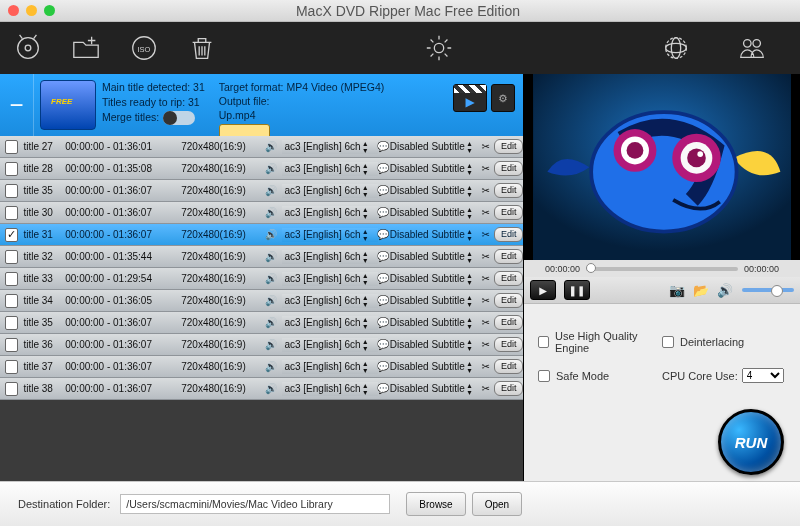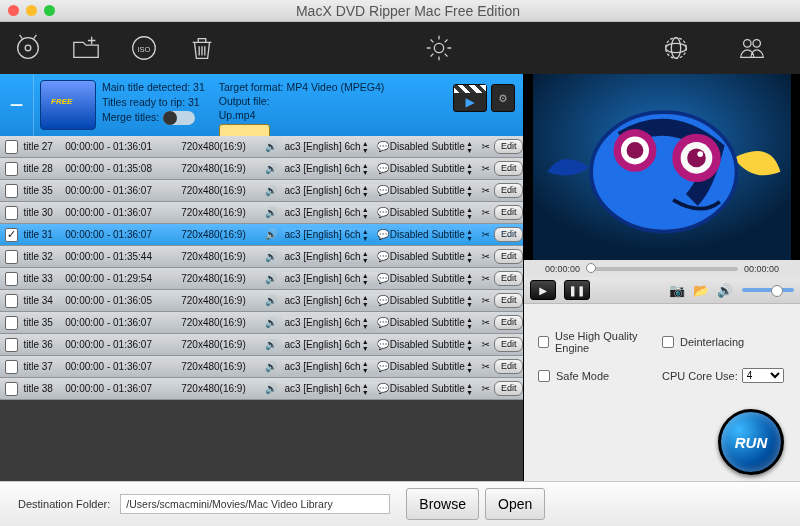--- a/index.html
+++ b/index.html
@@ -68,21 +68,21 @@
   .opts{padding:26px 14px;font-size:11px;color:#333;display:grid;grid-template-columns:1fr 1fr;row-gap:14px;align-items:center;}
   .opt{display:flex;align-items:center;gap:6px;}
   .opt .cb{width:12px;height:12px;border:1px solid #777;background:#fff;border-radius:2px;}
   .cores{display:flex;align-items:center;gap:4px;}
   .cores select{font-size:10px;width:42px;}
   .runwrap{flex:1;display:flex;align-items:flex-end;justify-content:flex-end;padding:0 16px 6px 0;}
   .run{width:66px;height:66px;border-radius:50%;background:radial-gradient(circle at 30% 30%,#3ab8ff,#0051a3 60%,#022c5e);border:3px solid #000;box-shadow:0 2px 4px rgba(0,0,0,.5), inset 0 0 10px rgba(255,255,255,.4);display:flex;align-items:center;justify-content:center;color:#fff;font-weight:bold;font-style:italic;font-size:15px;cursor:pointer;}
 
   .footer{height:45px;background:linear-gradient(#fdfdfd,#e9e9e9);border-top:1px solid #c8c8c8;display:flex;align-items:center;padding:0 18px;font-size:11px;color:#333;}
   .footer .path{flex:0 0 270px;height:20px;border:1px solid #bcbcbc;background:#fff;padding:0 5px;font-size:10.5px;line-height:18px;margin:0 10px;overflow:hidden;}
-  .footer button{height:32px;font-size:14px;padding:0 12px;margin-left:6px;background:linear-gradient(#fafafa,#ddd);border:1px solid #aaa;border-radius:3px;cursor:pointer;}
+  .footer button{height:24px;font-size:10px;padding:0 12px;margin-left:6px;background:linear-gradient(#fafafa,#ddd);border:1px solid #aaa;border-radius:3px;cursor:pointer;}
 </style>
 </head>
 <body>
 
 <div class="mac-titlebar">
   <div class="traffic">
     <span class="tl-close"></span>
     <span class="tl-min"></span>
     <span class="tl-max"></span>
   </div>

